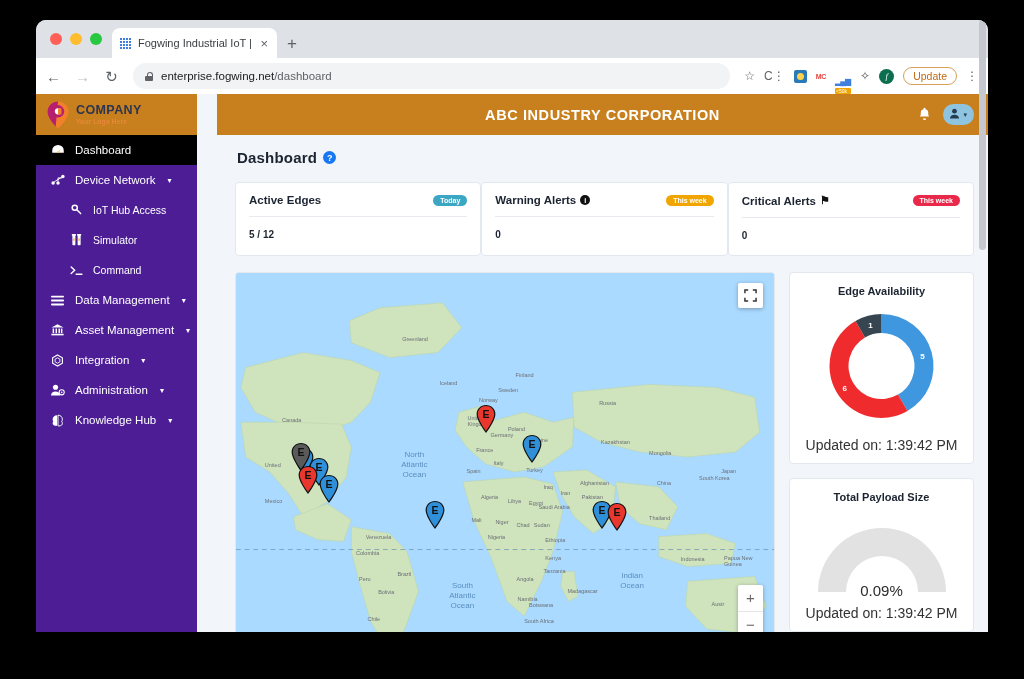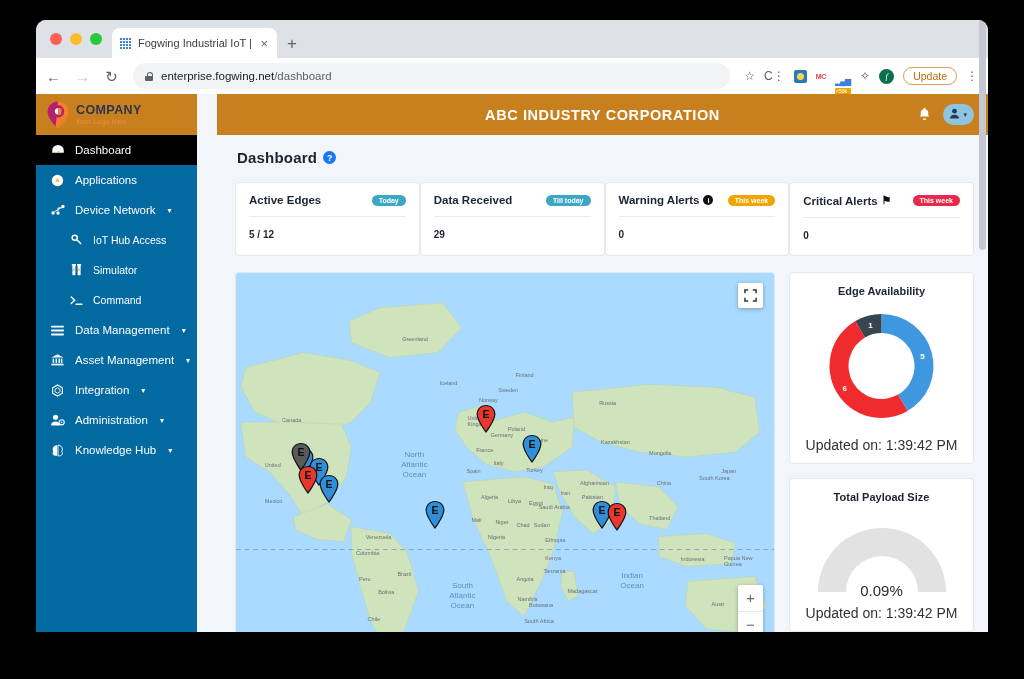--- a/index.html
+++ b/index.html
@@ -77,21 +77,21 @@
   .ext-50k .bars { font-size: 8px; color: #3f7fe0; letter-spacing: -1px; line-height: 6px; }
   .ext-50k .lbl { font-size: 5px; background: #f0a500; color: #fff; border-radius: 1px; padding: 0 1px; line-height: 6px; display: block; }
   .avatar-g { width: 15px; height: 15px; border-radius: 50%; background: #0b6e4f; color: #fff; font-size: 8.5px; font-style: italic; display: flex; align-items: center; justify-content: center; font-family: "Liberation Serif", serif; }
   .updatebtn { border: 1px solid #d8a05a; color: #c06a10; border-radius: 11px; font-size: 10.5px; padding: 2px 9px; background: #fff; }
   .kebab { font-size: 12px; color: #5f6368; letter-spacing: 0; line-height: 1; }
 
   
   .app { display: flex; height: calc(612px - 38px - 36px); background: #f2f5f9; }
 
   
-  .sidebar { width: 161px; flex: 0 0 161px; background: #0369a1; }
+  .sidebar { width: 161px; flex: 0 0 161px; background: #4c1d95; }
   .logo-wrap {
     height: 41px; background: #c8801f;
     display: flex; align-items: center; padding-left: 9px; gap: 5px;
   }
   .logo-pin { width: 26px; height: 30px; position: relative; flex: 0 0 26px; }
   .logo-pin svg { display: block; }
   .logo-txt { display: flex; flex-direction: column; line-height: 1; }
   .logo-name { font-size: 12.5px; font-weight: bold; color: #2c3550; letter-spacing: .4px; }
   .logo-sub { font-size: 6.5px; color: #e8873a; font-weight: bold; letter-spacing: .2px; margin-top: 2px; }
 
@@ -247,29 +247,20 @@
               <svg width="14" height="14" viewBox="0 0 16 16">
                 <path d="M8 2.2A6.6 6.6 0 001.4 8.8v2.4h13.2V8.8A6.6 6.6 0 008 2.2z"></path>
                 <path d="M8 10.4l3.3-3.3-2.4 4.1z" fill="#fbbd42"></path>
                 <circle cx="8" cy="10.4" r="1" fill="#fbbd42"></circle>
               </svg>
             </span>
             <span>Dashboard</span>
           </div>
           <div class="nav-item">
             <span class="nav-icon">
-              <svg width="13" height="13" viewBox="0 0 16 16">
-                <circle cx="8" cy="8" r="7"></circle>
-                <path d="M5 9.5l3-5 3 5z" fill="#fbbd42"></path>
-              </svg>
-            </span>
-            <span>Applications</span>
-          </div>
-          <div class="nav-item">
-            <span class="nav-icon">
               <svg width="14" height="12" viewBox="0 0 16 14">
                 <circle cx="2.3" cy="10.6" r="2"></circle>
                 <circle cx="13.7" cy="3" r="2"></circle>
                 <circle cx="8" cy="10.6" r="2"></circle>
                 <path d="M3.6 9.2l8.4-5.2" stroke="#fff" stroke-width="1.1" fill="none"></path>
                 <path d="M8 8.6V4.6h4.6" stroke="#fff" stroke-width="1.1" fill="none"></path>
               </svg>
             </span>
             <span>Device Network</span>
             <span class="caret">▾</span>
@@ -397,30 +388,20 @@
         <div class="kpi-row">
             <div class="kpi">
               <div class="kpi-head">
                 <span class="kpi-label">
                   <span>Active Edges</span>
                 </span>
                 <span class="badge" style="background:#3ba7c4">Today</span>
               </div>
               <div class="kpi-rule"></div>
               <div class="kpi-value">5 / 12</div>
-            </div>
-            <div class="kpi">
-              <div class="kpi-head">
-                <span class="kpi-label">
-                  <span>Data Received</span>
-                </span>
-                <span class="badge" style="background:#3ba7c4">Till today</span>
-              </div>
-              <div class="kpi-rule"></div>
-              <div class="kpi-value">29</div>
             </div>
             <div class="kpi">
               <div class="kpi-head">
                 <span class="kpi-label">
                   <span>Warning Alerts</span>
                   <span class="ico-info">i</span>
                 </span>
                 <span class="badge" style="background:#f0a500">This week</span>
               </div>
               <div class="kpi-rule"></div>

